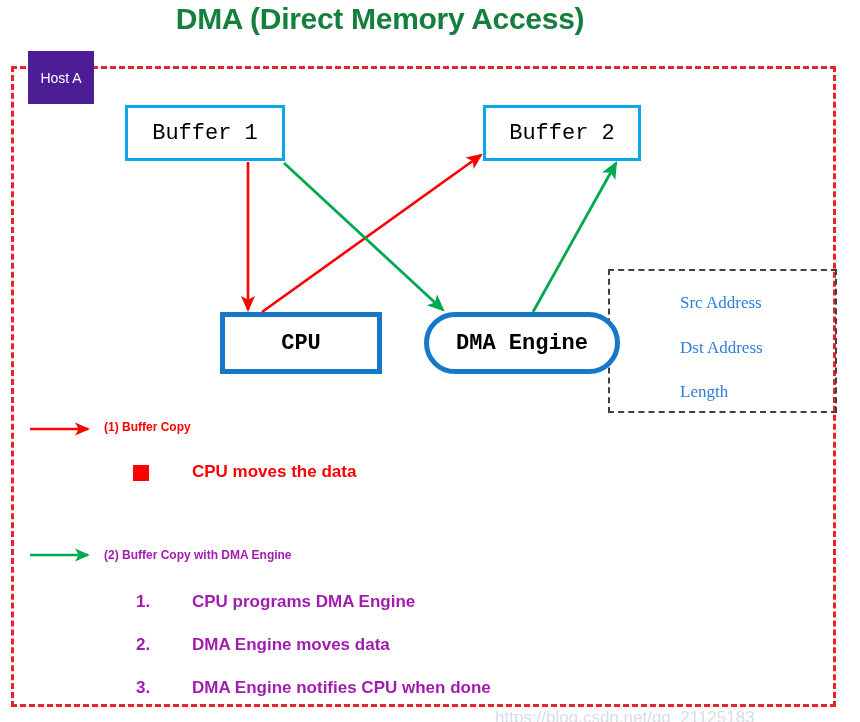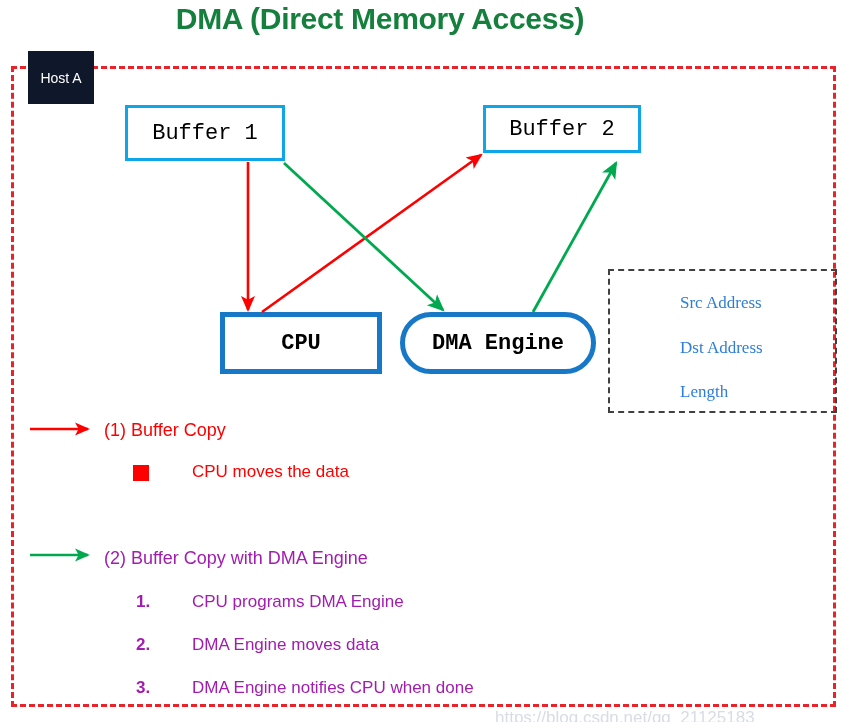--- a/index.html
+++ b/index.html
@@ -40,21 +40,21 @@
     border: 3px dashed #e8232a;
     box-sizing: border-box;
   }
 
   #host-label {
     position: absolute;
     left: 28px;
     top: 51px;
     width: 66px;
     height: 53px;
-    background: #0f172a;
+    background: #4c1d95;
     color: #ffffff;
     font-family: "Liberation Sans", sans-serif;
     font-size: 14px;
     display: flex;
     align-items: center;
     justify-content: center;
     z-index: 5;
   }
 
   
@@ -73,23 +73,23 @@
     border: 3px solid #0ea5e9;
     font-size: 22px;
   }
   .engine-box {
     border: 5px solid #1878c8;
     font-size: 22px;
     font-weight: bold;
   }
 
   #buffer1-box { left: 125px; top: 105px; width: 160px; height: 56px; }
-  #buffer2-box { left: 483px; top: 105px; width: 158px; height: 48px; }
+  #buffer2-box { left: 483px; top: 105px; width: 158px; height: 56px; }
   #cpu-box     { left: 220px; top: 312px; width: 162px; height: 62px; align-items: center; }
-  #dma-box     { left: 400px; top: 312px; width: 196px; height: 62px; border-radius: 31px; }
+  #dma-box     { left: 424px; top: 312px; width: 196px; height: 62px; border-radius: 31px; }
 
   
   #descriptor-box {
     position: absolute;
     left: 608px;
     top: 269px;
     width: 229px;
     height: 144px;
     border: 2px dashed #404040;
     box-sizing: border-box;
@@ -125,28 +125,28 @@
     position: absolute;
     left: 0;
     top: 0;
     width: 860px;
     height: 722px;
     z-index: 6;
   }
   .legend-head {
     position: absolute;
     font-family: "Liberation Sans", sans-serif;
-    font-weight: normal;
-    font-size: 18px;
+    font-weight: bold;
+    font-size: 12px;
     white-space: nowrap;
   }
   .legend-sub {
     position: absolute;
     font-family: "Liberation Sans", sans-serif;
-    font-weight: normal;
+    font-weight: bold;
     font-size: 17px;
     white-space: nowrap;
   }
   .legend-marker {
     position: absolute;
     font-family: "Liberation Sans", sans-serif;
     font-weight: bold;
     font-size: 17px;
   }
   .red-text { color: #fd0000; }

